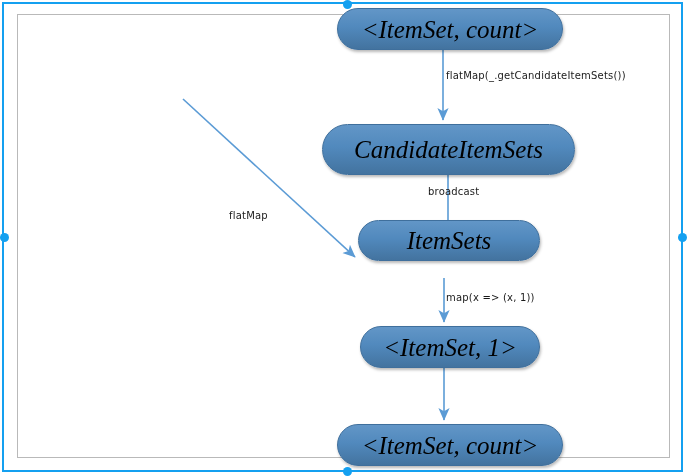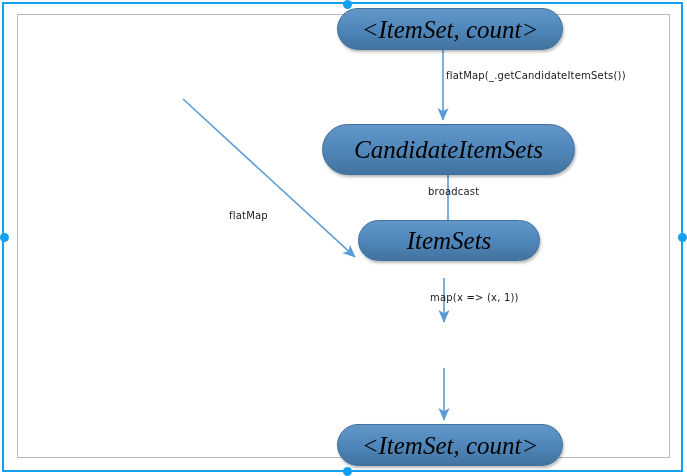--- a/index.html
+++ b/index.html
@@ -115,29 +115,32 @@
 
 
   <div class="node" style="left:322px; top:124px; width:253px; height:51px;">
     <span>CandidateItemSets</span>
   </div>
 
   <div class="node" style="left:358px; top:220px; width:182px; height:41px;">
     <span>ItemSets</span>
   </div>
 
+  <div class="node" style="left:360px; top:326px; width:180px; height:42px;">
+    <span>&lt;ItemSet, 1&gt;</span>
+  </div>
 
   <div class="node" style="left:337px; top:424px; width:226px; height:42px;">
     <span>&lt;ItemSet, count&gt;</span>
   </div>
 
   <div class="edge-label" style="left:446px; top:70px;">flatMap(_.getCandidateItemSets())</div>
   <div class="edge-label" style="left:428px; top:186px;">broadcast</div>
   <div class="edge-label" style="left:229px; top:210px;">flatMap</div>
-  <div class="edge-label" style="left:430px; top:292px;">map(x =&gt; (x, 1))</div>
+  <div class="edge-label" style="left:446px; top:292px;">map(x =&gt; (x, 1))</div>
 
   <div class="sel-frame"></div>
   <div class="handle" style="left:343px; top:0px;"></div>
   <div class="handle" style="left:0px;   top:233px;"></div>
   <div class="handle" style="left:678px; top:233px;"></div>
   <div class="handle" style="left:343px; top:467px;"></div>
 
 </div>
 
 </body></html>

